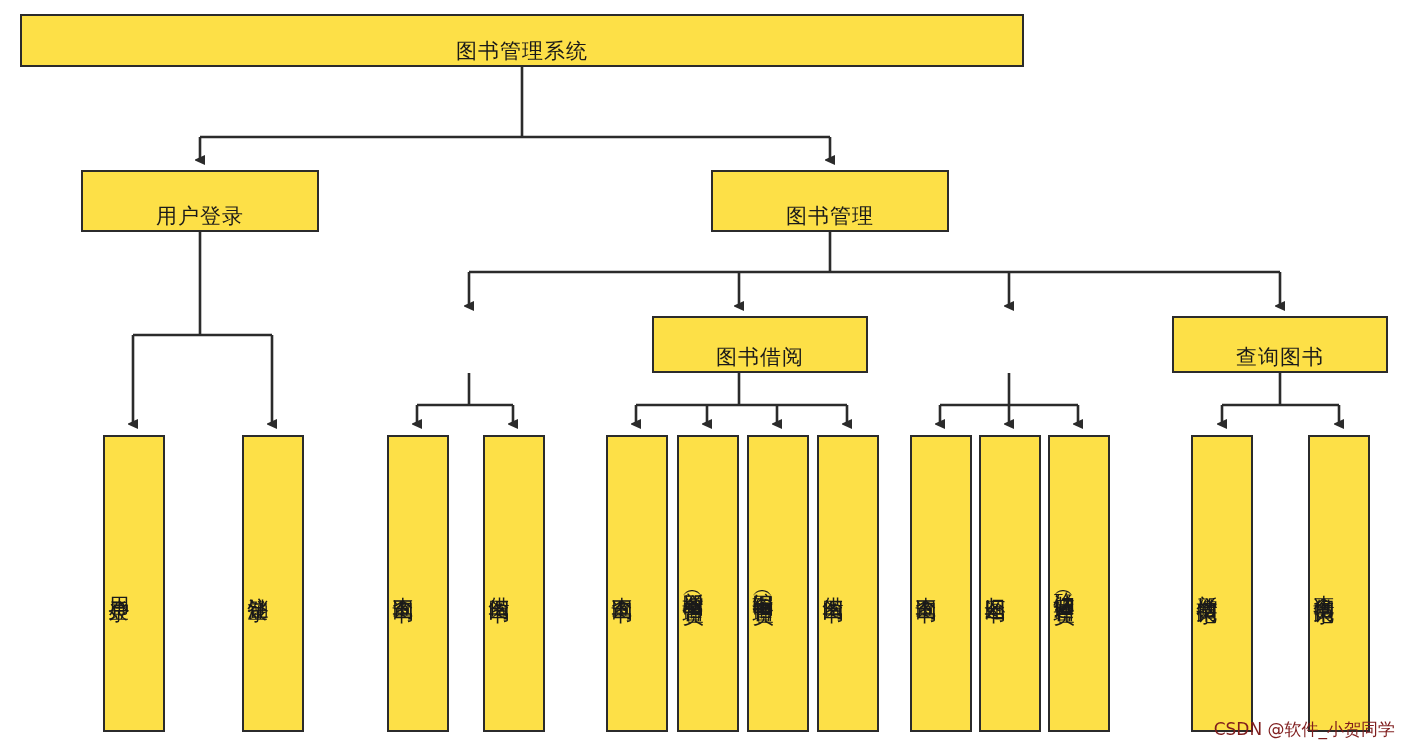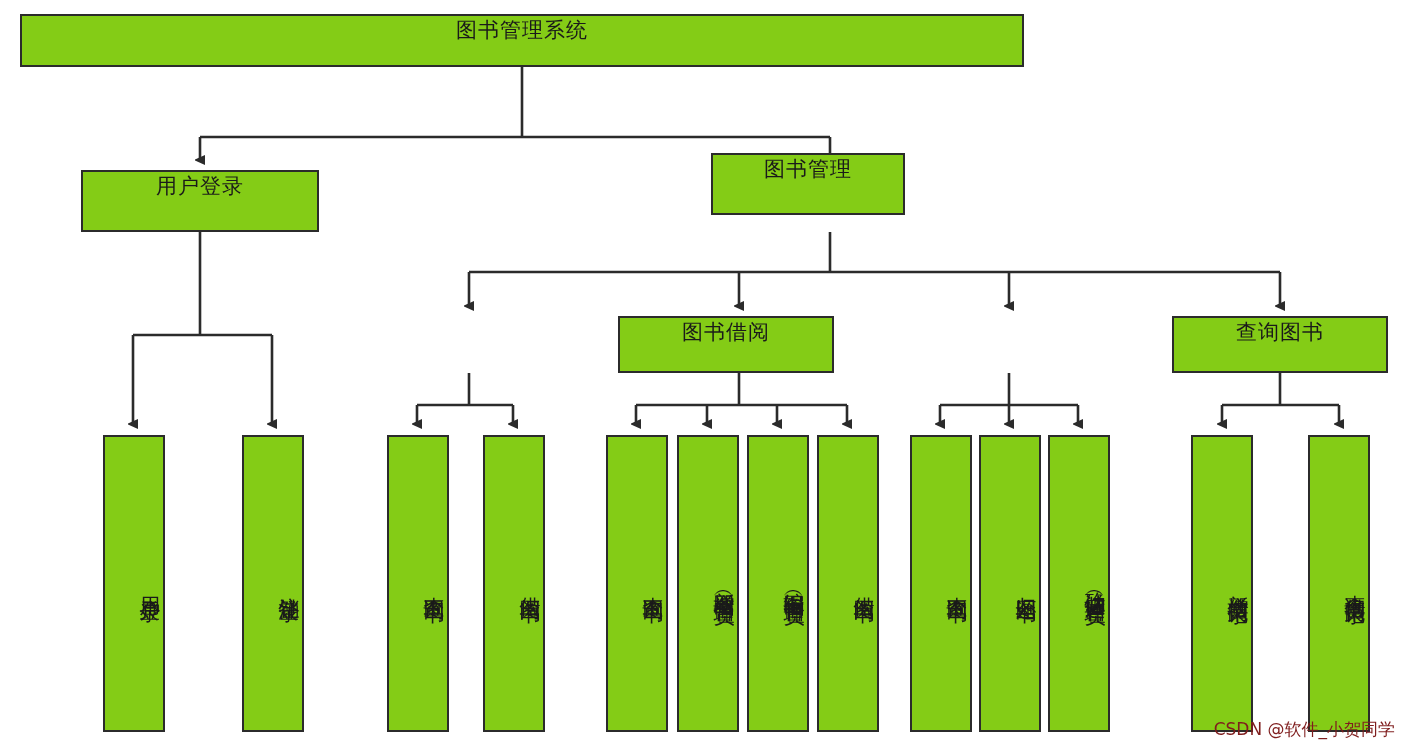--- a/index.html
+++ b/index.html
@@ -22,23 +22,23 @@
     position: absolute;
     left: 0;
     top: 0;
     width: 1405px;
     height: 747px;
   }
   .node {
     position: absolute;
     box-sizing: border-box;
     border: 2px solid #2b2b2b;
-    background: #84cc16;
+    background: #fde047;
     display: flex;
-    align-items: flex-start;
+    align-items: flex-end;
     justify-content: center;
     color: #1a1a1a;
     z-index: 2;
   }
   .node.horizontal {
     writing-mode: horizontal-tb;
     font-size: 21px;
     letter-spacing: 1px;
   }
   .node.vertical {
@@ -125,26 +125,26 @@
   </svg>
 
   <div class="node horizontal" style="left:20px; top:14px; width:1004px; height:53px;">
     <span class="node-label">图书管理系统</span>
   </div>
 
   <div class="node horizontal" style="left:81px; top:170px; width:238px; height:62px;">
     <span class="node-label">用户登录</span>
   </div>
 
-  <div class="node horizontal" style="left:711px; top:153px; width:194px; height:62px;">
+  <div class="node horizontal" style="left:711px; top:170px; width:238px; height:62px;">
     <span class="node-label">图书管理</span>
   </div>
 
 
-  <div class="node horizontal" style="left:618px; top:316px; width:216px; height:57px;">
+  <div class="node horizontal" style="left:652px; top:316px; width:216px; height:57px;">
     <span class="node-label">图书借阅</span>
   </div>
 
 
   <div class="node horizontal" style="left:1172px; top:316px; width:216px; height:57px;">
     <span class="node-label">查询图书</span>
   </div>
 
   <div class="node vertical" style="left:103px; top:435px; width:62px; height:297px;">
     <span class="node-label">用户登录</span>

